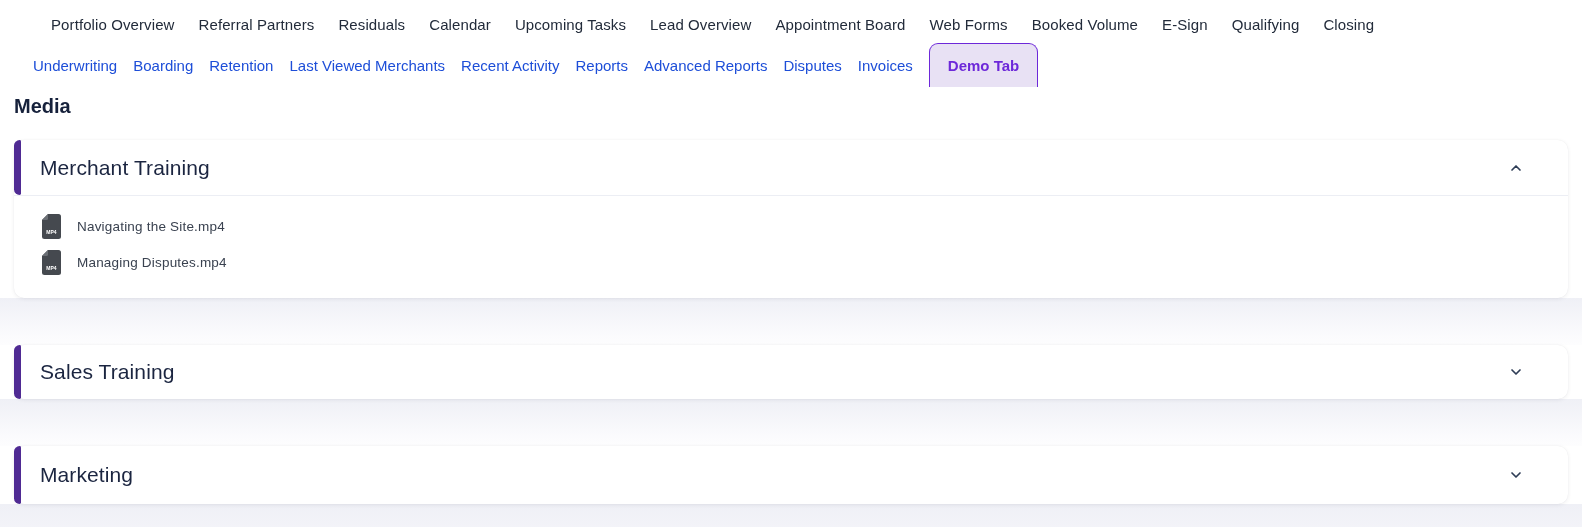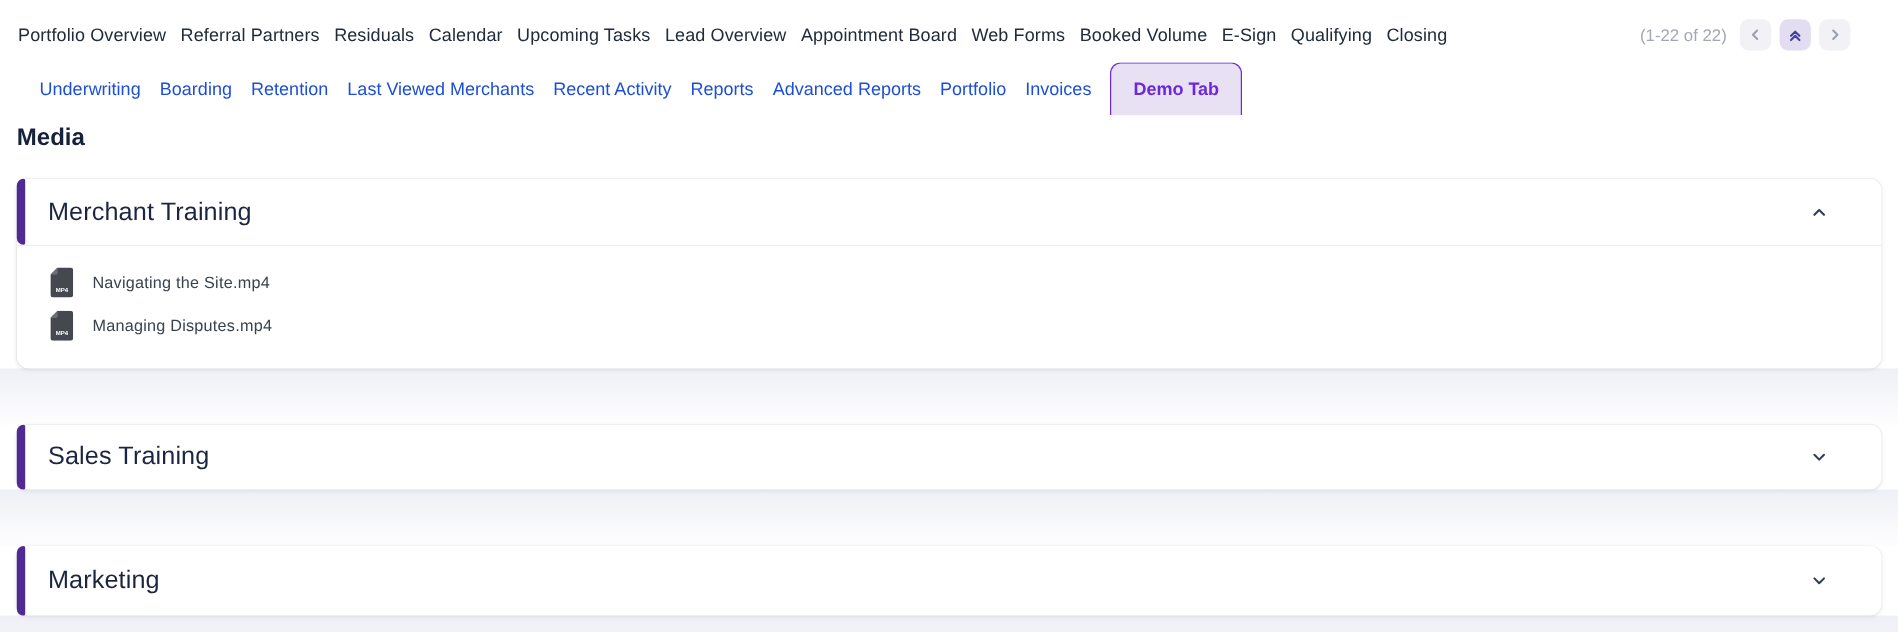--- a/index.html
+++ b/index.html
@@ -5,22 +5,22 @@
   * { margin: 0; padding: 0; box-sizing: border-box; }
   html, body {
     width: 1582px; height: 527px;
     background: #ffffff;
     font-family: "Liberation Sans", "DejaVu Sans", sans-serif;
     overflow: hidden;
   }
   
   .nav-row1 {
     display: flex; align-items: center;
-    padding: 16px 40px 0 15px;
-    gap: 12px;
+    padding: 16px 40px 0 51px;
+    gap: 24px;
     white-space: nowrap;
     text-align: center;
   }
   .nav-row1 .tab {
     font-size: 15px; color: #222b3a; cursor: pointer;
     letter-spacing: .1px;
   }
   .pager { margin-left: auto; display: flex; align-items: center; gap: 7px; }
   .pager-label { font-size: 14px; color: #a3a7b3; margin-right: 4px; }
   .pager-btn {
@@ -104,56 +104,31 @@
   <span class="tab">Calendar</span>
   <span class="tab">Upcoming Tasks</span>
   <span class="tab">Lead Overview</span>
   <span class="tab">Appointment Board</span>
   <span class="tab">Web Forms</span>
   <span class="tab">Booked Volume</span>
   <span class="tab">E-Sign</span>
   <span class="tab">Qualifying</span>
   <span class="tab">Closing</span>
 
-  <div class="pager">
-    <span class="pager-label">(1-22 of 22)</span>
-    <button class="pager-btn">
-      <span>
-        <svg width="14" height="14" viewBox="0 0 16 16" fill="none">
-          <path d="M9.5 4 L5.5 8 L9.5 12" stroke="#9aa1ad" stroke-width="2" stroke-linecap="round" stroke-linejoin="round"></path>
-        </svg>
-      </span>
-    </button>
-    <button class="pager-btn active-pager">
-      <span>
-        <svg width="14" height="14" viewBox="0 0 16 16" fill="none">
-          <path d="M4 9 L8 5 L12 9" stroke="#44449b" stroke-width="2" stroke-linecap="round" stroke-linejoin="round"></path>
-          <path d="M4 13 L8 9 L12 13" stroke="#44449b" stroke-width="2" stroke-linecap="round" stroke-linejoin="round"></path>
-        </svg>
-      </span>
-    </button>
-    <button class="pager-btn">
-      <span>
-        <svg width="14" height="14" viewBox="0 0 16 16" fill="none">
-          <path d="M6.5 4 L10.5 8 L6.5 12" stroke="#9aa1ad" stroke-width="2" stroke-linecap="round" stroke-linejoin="round"></path>
-        </svg>
-      </span>
-    </button>
-  </div>
 </nav>
 
 <nav class="nav-row2">
   <span class="tab">Underwriting</span>
   <span class="tab">Boarding</span>
   <span class="tab">Retention</span>
   <span class="tab">Last Viewed Merchants</span>
   <span class="tab">Recent Activity</span>
   <span class="tab">Reports</span>
   <span class="tab">Advanced Reports</span>
-  <span class="tab">Portfolio</span>
+  <span class="tab">Disputes</span>
   <span class="tab">Invoices</span>
   <span class="tab tab-active">Demo Tab</span>
 </nav>
 
 <h1 class="page-title">Media</h1>
 
 <div class="content">
 
   <section class="card">
     <div class="accent-bar" style="height:55px;"></div>

